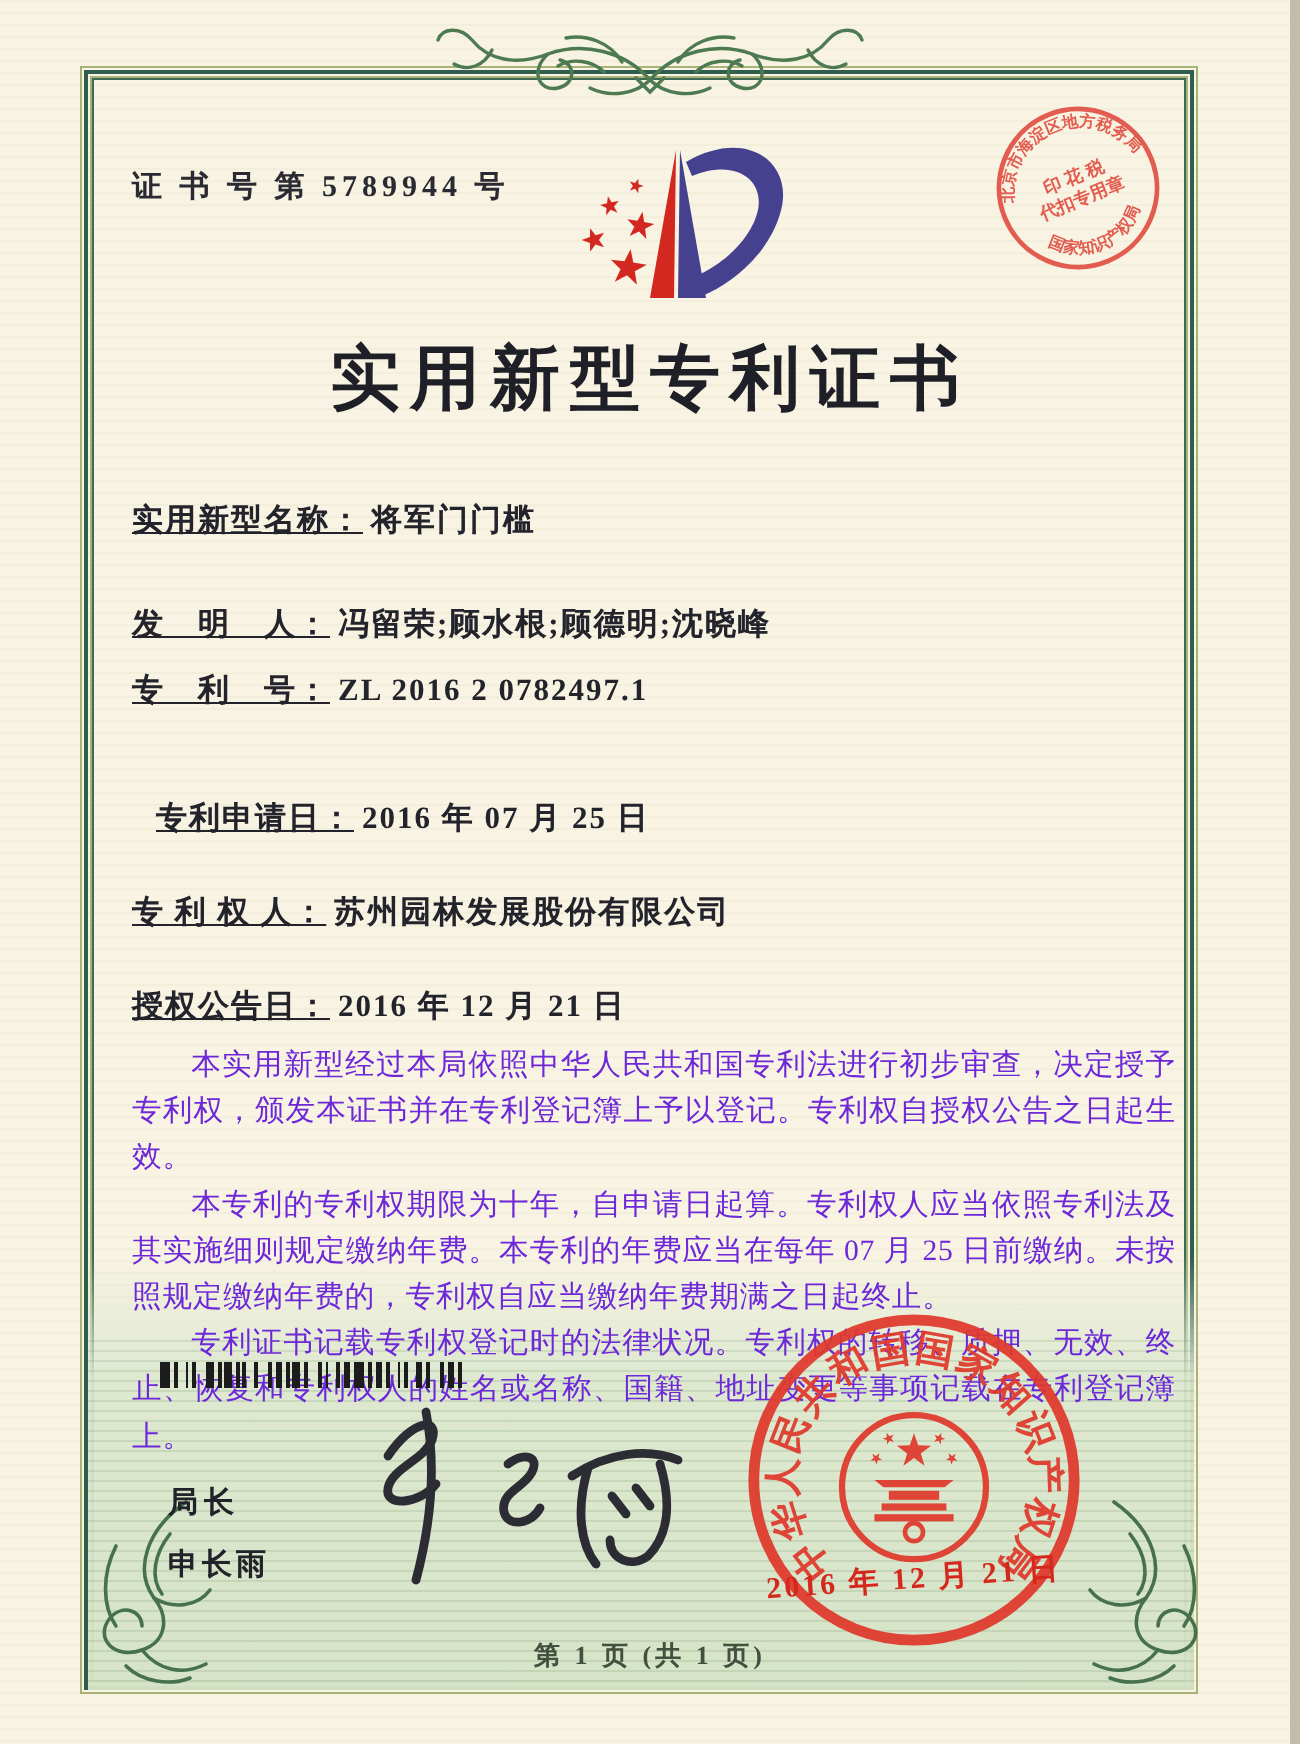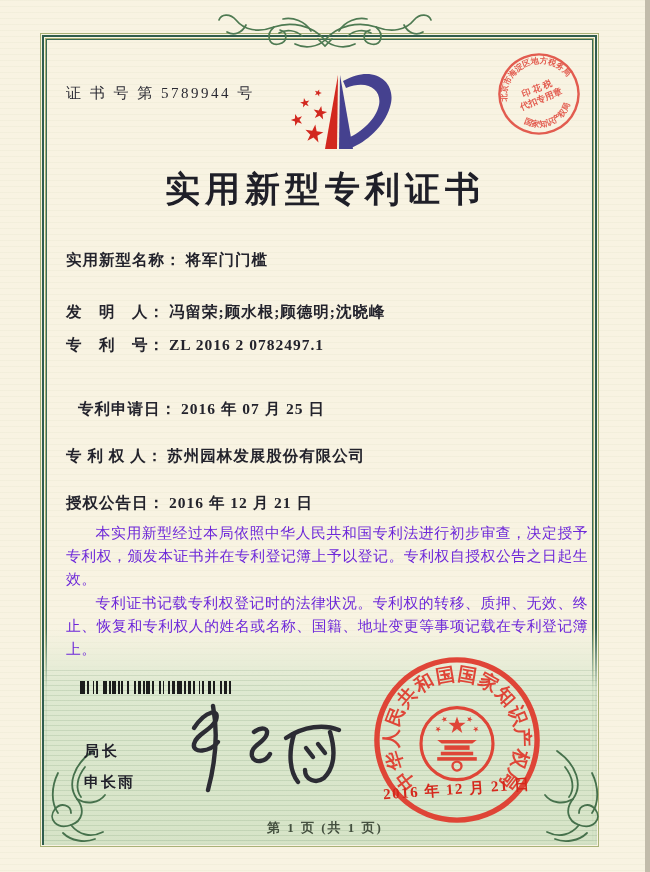--- a/index.html
+++ b/index.html
@@ -29,29 +29,29 @@
     background:repeating-linear-gradient(180deg, rgba(120,155,115,.38) 0 1px, rgba(0,0,0,0) 1px 5px);}
 
   
   .ornament{position:absolute;z-index:2;}
   #top-flourish{left:208px;top:6px;}
   #corner-left{left:27px;top:745px;}
   #corner-right{left:539px;top:745px;transform:scaleX(-1);}
 
   
   .cert-no{position:absolute;left:66px;top:84px;z-index:3;
-    font-size:15px;font-weight:400;letter-spacing:2.5px;color:#2a2a33;}
+    font-size:15px;font-weight:700;letter-spacing:2.5px;color:#2a2a33;}
   #logo{position:absolute;left:276px;top:58px;z-index:3;}
   .title{position:absolute;left:0;top:166px;width:650px;text-align:center;z-index:3;
     font-size:35px;font-weight:600;letter-spacing:5px;color:#1f1f28;}
 
   
   .field{position:absolute;left:66px;z-index:3;font-size:15.5px;font-weight:600;
     color:#23232c;letter-spacing:1px;white-space:nowrap;}
-  .field .flabel{margin-right:4px;}
+  .field .flabel{margin-right:4px;text-decoration:underline;}
   #f0{top:250px;} #f1{top:302px;} #f2{top:335px;}
   #f3{top:399px;margin-left:12px;} #f4{top:446px;} #f5{top:493px;}
 
   
   .paras{position:absolute;left:66px;top:522px;width:522px;z-index:3;
     font-size:14.8px;line-height:23.2px;color:#6d28d9;text-align:justify;}
   .paras p{margin:0;text-indent:2em;letter-spacing:.4px;}
 
   
   .barcode{position:absolute;left:80px;top:681px;width:162px;height:13px;z-index:3;
@@ -166,20 +166,21 @@
   </div>
   <div class="field" id="f4">
     <span class="flabel">专 利 权 人：</span><span class="fvalue">苏州园林发展股份有限公司</span>
   </div>
   <div class="field" id="f5">
     <span class="flabel">授权公告日：</span><span class="fvalue">2016 年 12 月 21 日</span>
   </div>
 
   <div class="paras">
     <p>本实用新型经过本局依照中华人民共和国专利法进行初步审查，决定授予专利权，颁发本证书并在专利登记簿上予以登记。专利权自授权公告之日起生效。</p>
+    <p>本专利的专利权期限为十年，自申请日起算。专利权人应当依照专利法及其实施细则规定缴纳年费。本专利的年费应当在每年 07 月 25 日前缴纳。未按照规定缴纳年费的，专利权自应当缴纳年费期满之日起终止。</p>
     <p>专利证书记载专利权登记时的法律状况。专利权的转移、质押、无效、终止、恢复和专利权人的姓名或名称、国籍、地址变更等事项记载在专利登记簿上。</p>
   </div>
 
   <div class="barcode">
       <span class="b" style="width:5.4px"></span>
       <span class="g" style="width:1.8px"></span>
       <span class="b" style="width:1.8px"></span>
       <span class="g" style="width:3.6px"></span>
       <span class="b" style="width:1.8px"></span>
       <span class="g" style="width:1.8px"></span>

